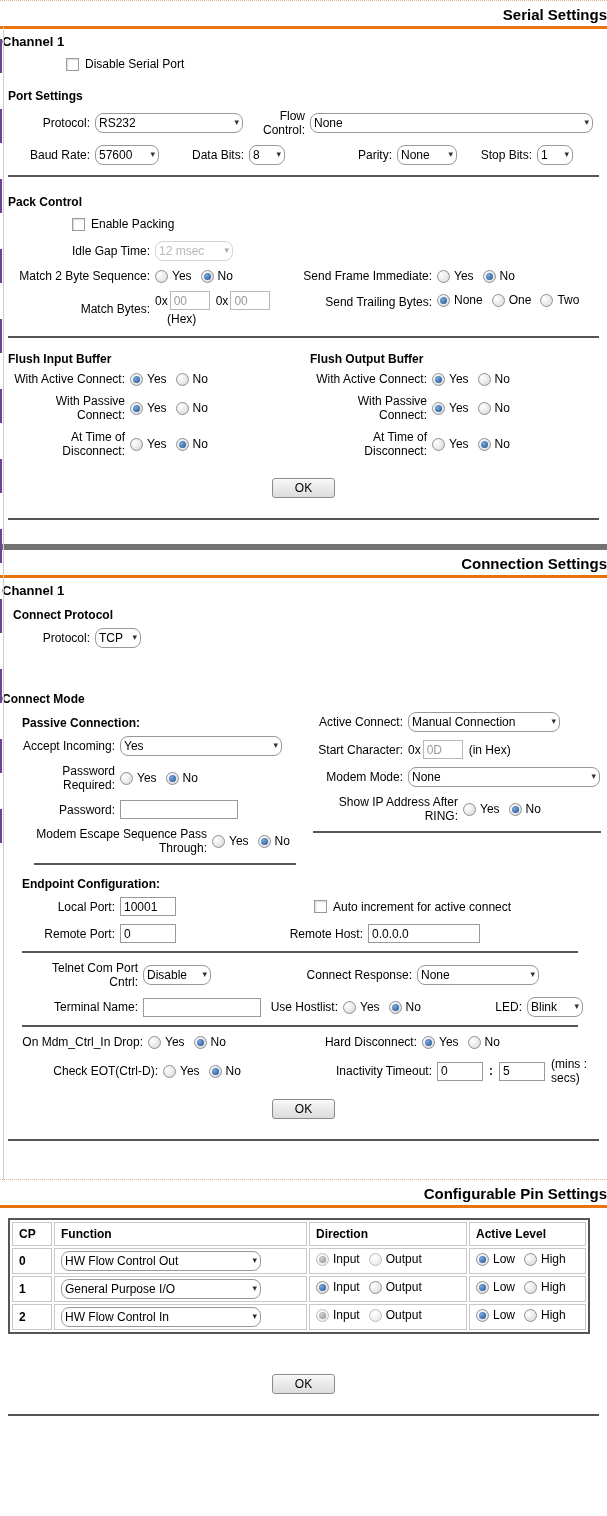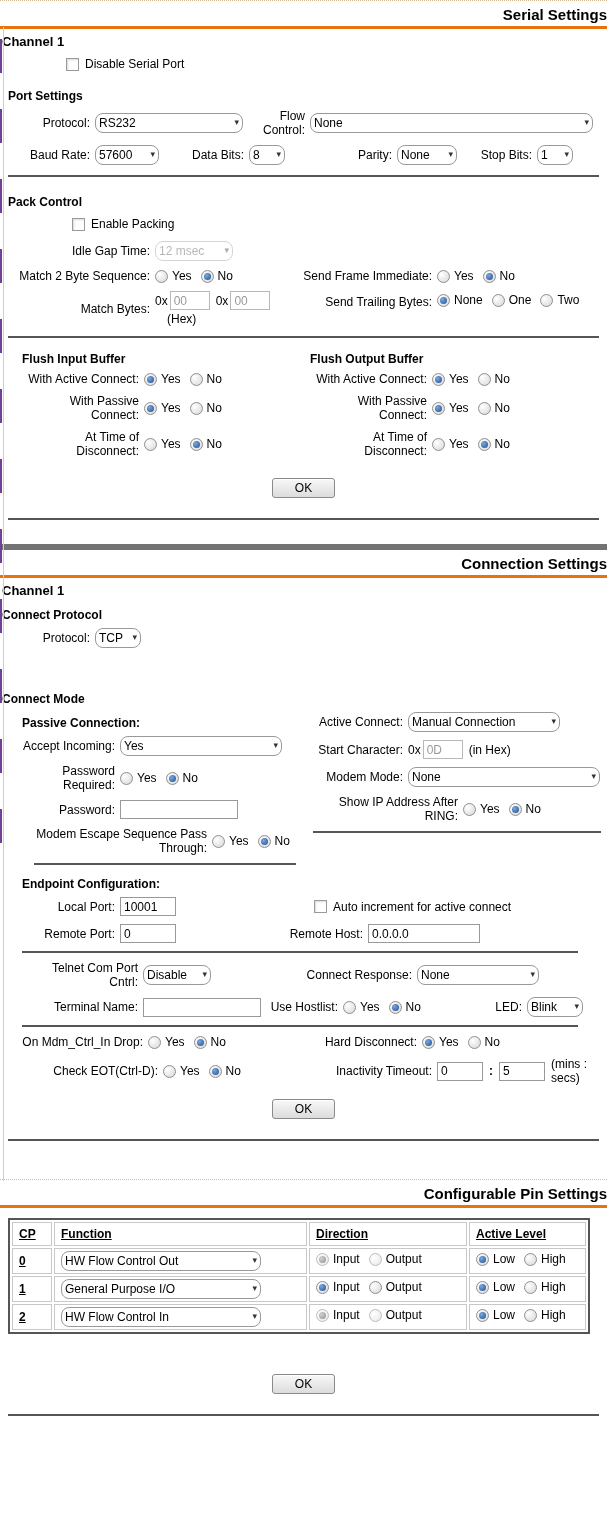--- a/index.html
+++ b/index.html
@@ -72,21 +72,21 @@
             border:1px solid #8a8a8a; border-radius:3px; box-shadow:0 1px 0 rgba(255,255,255,.8) inset; }
 
   .cols2 { display:flex; align-items:flex-start; }
 
   
   .panel2 { margin-top:24px; border-top:6px solid #737373; }
   .panel3 { margin-top:38px; }
 
   
   table.pins { border-collapse:separate; border-spacing:2px; background:#fff; border:2px solid #555;
-               margin-left:8px; width:582px;text-decoration:underline; }
+               margin-left:8px; width:582px; }
   table.pins th, table.pins td { border:1px solid #c8c8c8; padding:2px 6px; font-size:12px; text-align:left; height:24px; }
   table.pins th { font-weight:bold; }
   td.cpc { text-align:center; font-weight:bold; }
 </style>
 </head>
 <body>
 
 <div class="page dotted-top">
 
   <div class="edge">
@@ -200,21 +200,21 @@
             <span class="radio"></span>
             <span class="rlab">Two</span>
           </span>
       </span>
     </div>
 
     <div class="sep"></div>
 
 
     <div class="cols2">
-      <div style="width:300px;padding-left:22px">
+      <div style="width:300px;padding-left:8px">
         <div class="sub">Flush Input Buffer</div>
         <div class="frow">
           <div class="lab" style="width:122px">With Active Connect:</div>
           <span class="rgroup">
             <span class="opt">
                 <span class="radio on"></span>
                 <span class="rlab">Yes</span>
               </span>
             <span class="opt">
                 <span class="radio"></span>
@@ -295,21 +295,21 @@
 
     <div class="okwrap"><button class="btn-ok">OK</button></div>
     <div class="sep"></div>
   </section>
 
   <section class="panel2">
     <div class="ptitle">Connection Settings</div>
     <div class="obar"></div>
 
     <div class="channel">Channel 1</div>
-    <div class="gh" style="padding-left:2px">Connect Protocol</div>
+    <div class="gh" style="padding-left:13px">Connect Protocol</div>
 
     <div class="frow">
       <div class="lab" style="width:95px">Protocol:</div>
       <span class="selwrap" style="width:46px"><select><option>TCP</option></select><span class="arr">▾</span></span>
     </div>
 
     <div class="gh" style="padding-left:2px;margin-top:36px">Connect Mode</div>
 
     <div class="cols2">
 

